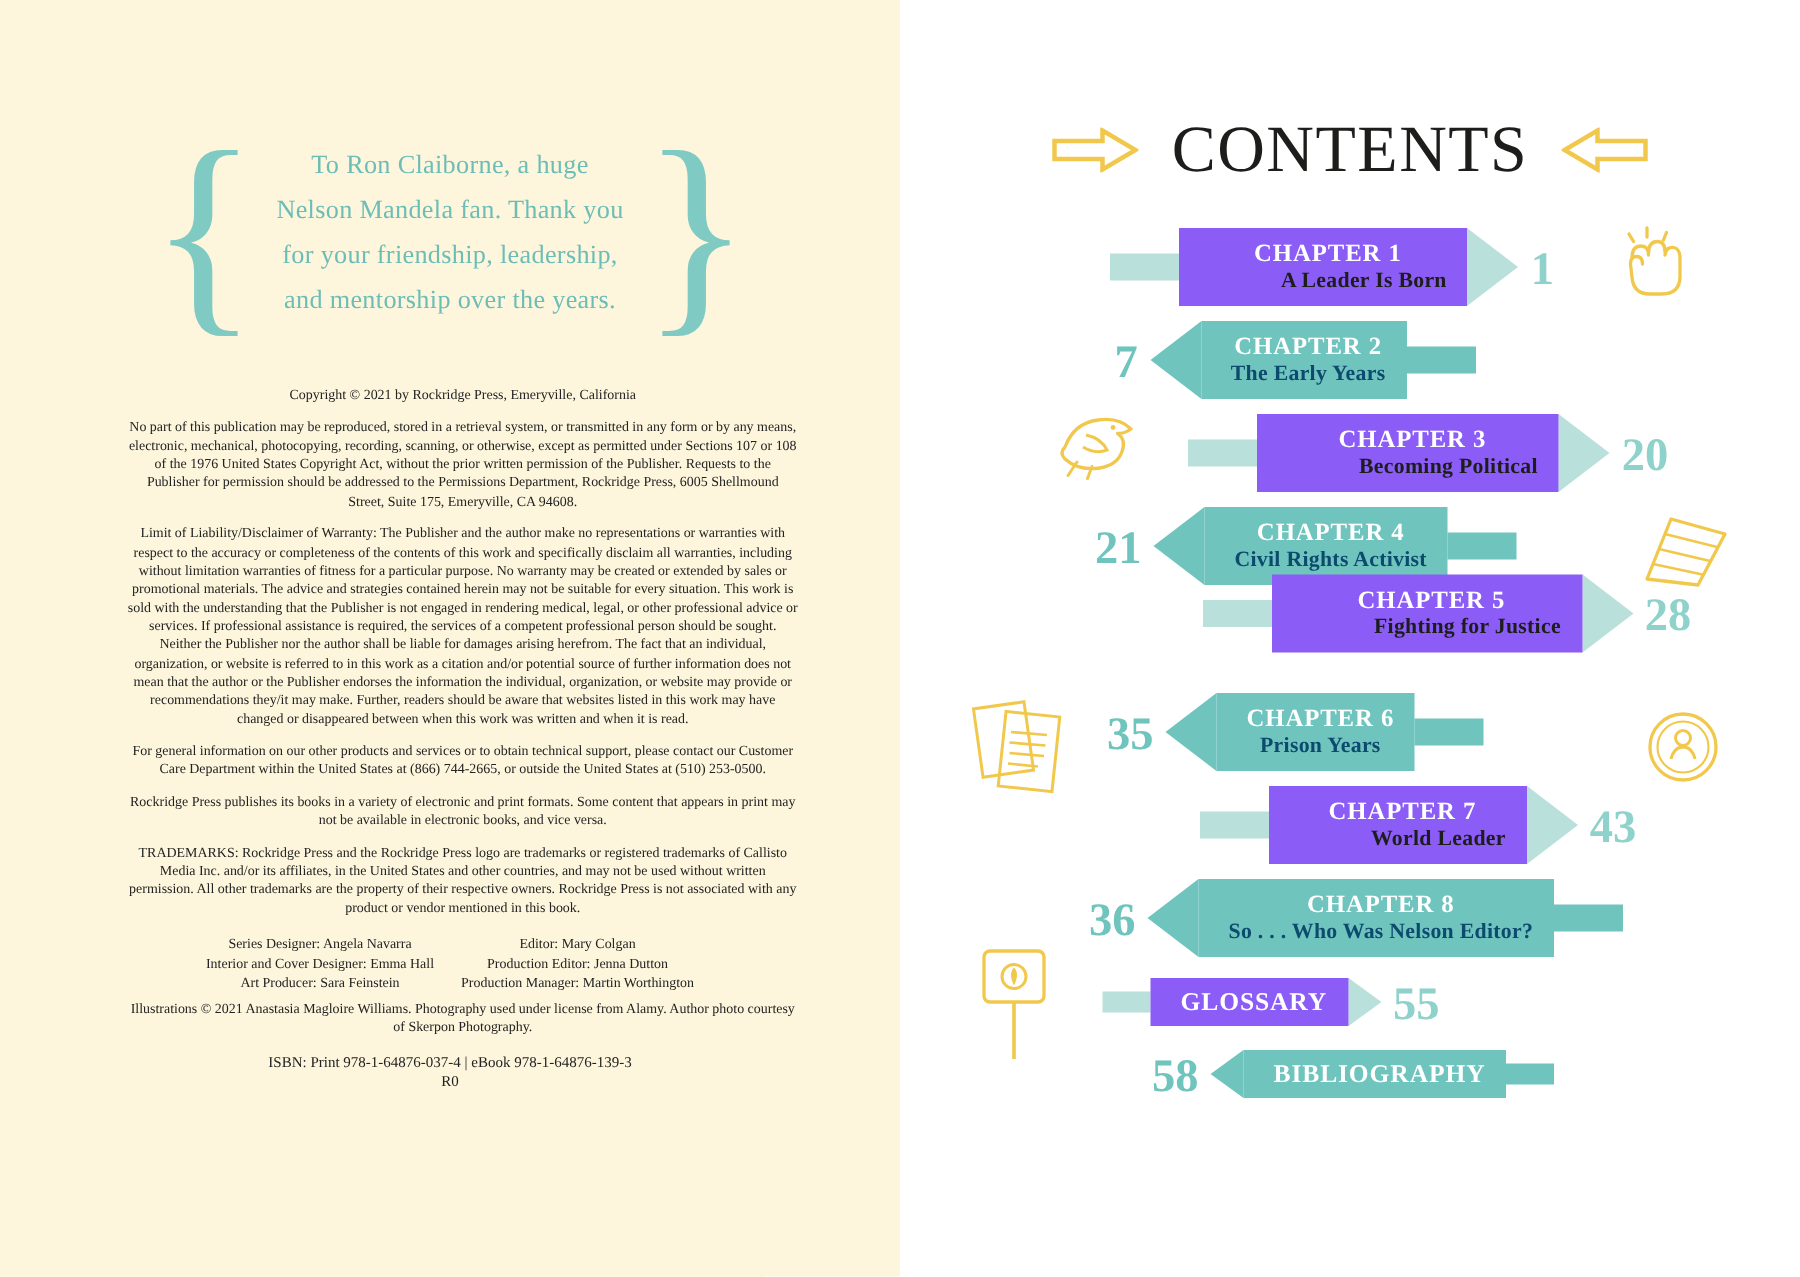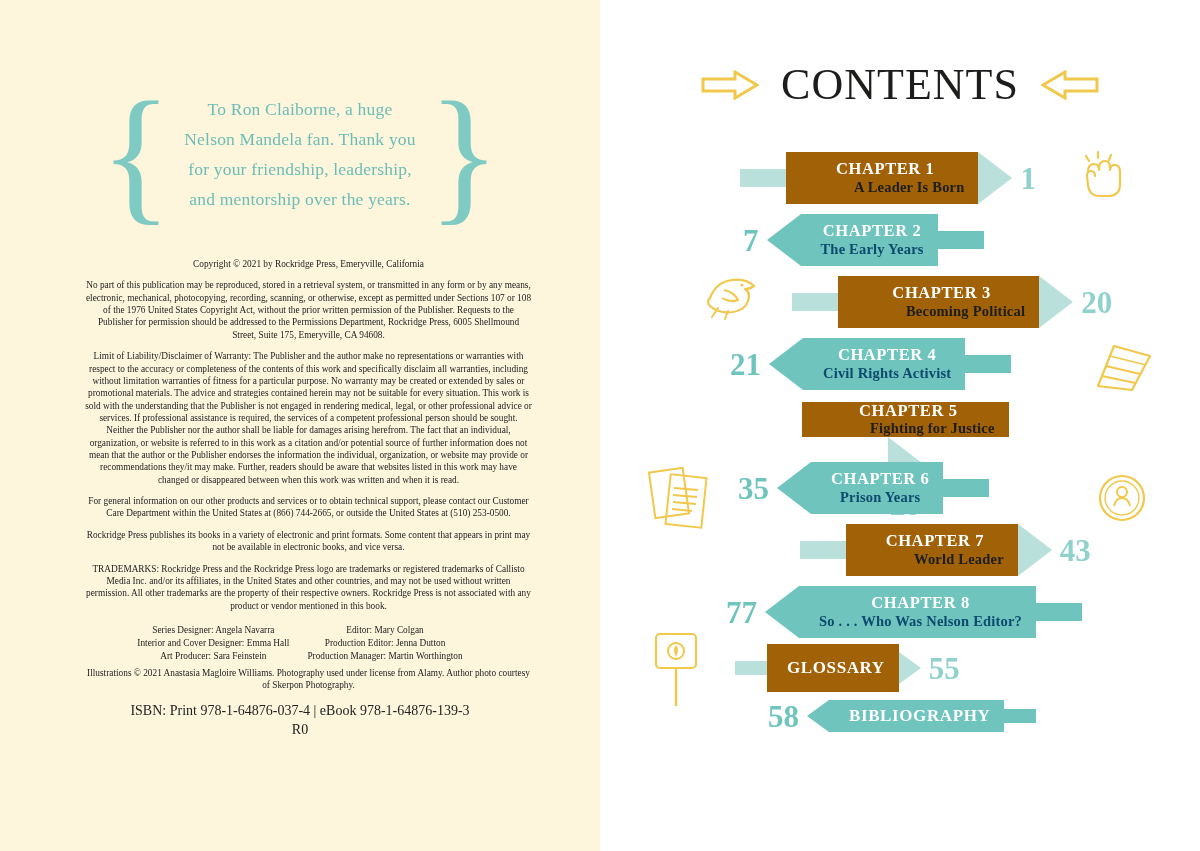--- a/index.html
+++ b/index.html
@@ -75,33 +75,33 @@
     display: flex;
     justify-content: center;
     gap: 18px;
     margin: 12px 0 4px 0;
     font-size: 9.3px;
     line-height: 1.4;
   }
   .credits-col { text-align: center; }
   .isbn {
     margin-top: 10px;
-    font-size: 14px;
+    font-size: 10px;
     line-height: 1.35;
   }
   
   .right-page {
     position: relative;
     width: 600px;
     height: 851px;
     background: #ffffff;
   }
   .contents-header {
     position: absolute;
-    top: 59px;
+    top: 74px;
     left: 0;
     width: 600px;
     display: flex;
     align-items: center;
     justify-content: center;
     gap: 22px;
   }
   .contents-title {
     font-family: "Liberation Serif", serif;
     font-size: 44px;
@@ -128,21 +128,21 @@
     height: 56px;
   }
   .bar {
     position: relative;
     display: flex;
     align-items: center;
     height: 52px;
     box-sizing: border-box;
   }
   .bar-dark { background: #6fc4bd; }
-  .bar-light { background: #a16207; }
+  .bar-light { background: #8b5cf6; }
   .bar-text {
     padding: 0 14px 0 20px;
     text-align: center;
     white-space: nowrap;
   }
   .ch-label {
     font-family: "Liberation Serif", serif;
     font-weight: bold;
     font-size: 16.5px;
     letter-spacing: 0.6px;
@@ -295,21 +295,21 @@
         <div class="arrow-head arrow-left-dark"></div>
         <div class="bar bar-dark on-dark">
           <div class="bar-text">
             <div class="ch-label">CHAPTER 4</div>
             <div class="ch-title">Civil Rights Activist</div>
           </div>
         </div>
         <div class="tail tail-dark"></div>
       </div>
 
-      <div class="toc-row" style="top:252px; left:202px;flex-direction:column;">
+      <div class="toc-row" style="top:231px; left:202px;">
         <div class="tail tail-light"></div>
         <div class="bar bar-light on-light">
           <div class="bar-text">
             <div class="ch-label">CHAPTER 5</div>
             <div class="ch-title">Fighting for Justice</div>
           </div>
         </div>
         <div class="arrow-head arrow-right-light"></div>
         <div class="page-num light">28</div>
       </div>
@@ -332,34 +332,34 @@
           <div class="bar-text">
             <div class="ch-label">CHAPTER 7</div>
             <div class="ch-title">World Leader</div>
           </div>
         </div>
         <div class="arrow-head arrow-right-light"></div>
         <div class="page-num light">43</div>
       </div>
 
       <div class="toc-row" style="top:434px; left:118px;">
-        <div class="page-num">77</div>
+        <div class="page-num">36</div>
         <div class="arrow-head arrow-left-dark"></div>
         <div class="bar bar-dark on-dark">
           <div class="bar-text">
             <div class="ch-label">CHAPTER 8</div>
             <div class="ch-title">So . . . Who Was Nelson Editor?</div>
           </div>
         </div>
         <div class="tail tail-dark"></div>
       </div>
 
       <div class="toc-row glossary-row" style="top:500px; left:135px; height:36px;">
         <div class="tail tail-light" style="width:32px;height:14px;"></div>
-        <div class="bar bar-light on-light" style="height:48px;">
+        <div class="bar bar-light on-light" style="height:32px;">
           <div class="bar-text">
             <div class="ch-label">GLOSSARY</div>
           </div>
         </div>
         <div class="arrow-head" style="border-top:16px solid transparent;border-bottom:16px solid transparent;border-left:22px solid #b9e0da;"></div>
         <div class="page-num light">55</div>
       </div>
 
       <div class="toc-row biblio-row" style="top:548px; left:160px; height:36px;">
         <div class="page-num">58</div>

